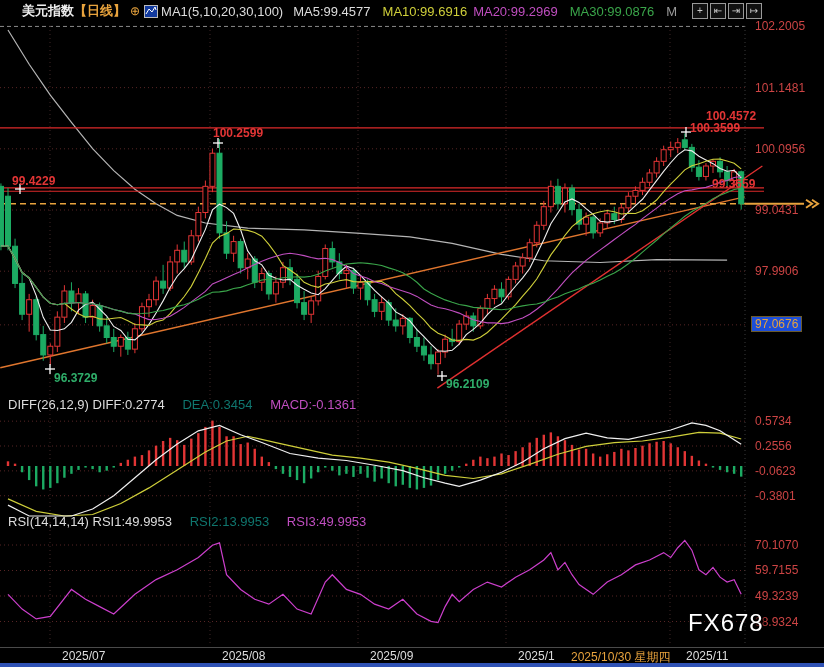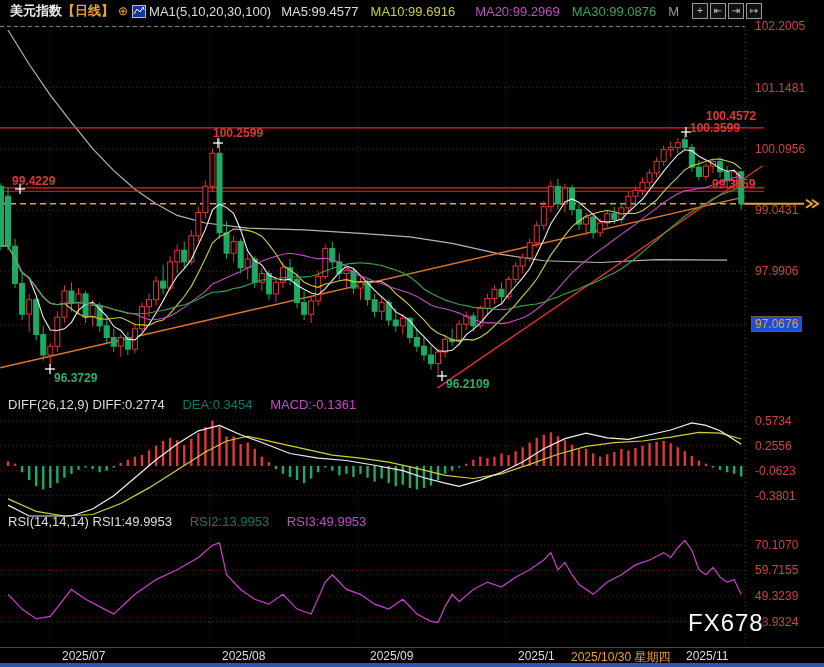--- a/index.html
+++ b/index.html
@@ -1,29 +1,29 @@
 <!DOCTYPE html>
 <html><head>
 <meta charset="utf-8">
 <style>
   html,body{margin:0;padding:0;background:#000;}
   .app{position:relative;width:824px;height:667px;background:#000;overflow:hidden;
        font-family:"Liberation Sans",sans-serif;}
   svg#chart{position:absolute;left:0;top:0;z-index:0;}
   .txt{position:absolute;z-index:2;white-space:nowrap;}
   
-  .header{position:absolute;left:4px;top:0;width:692px;height:22px;z-index:3;display:flex;
+  .header{position:absolute;left:16px;top:0;width:692px;height:22px;z-index:3;display:flex;
           align-items:center;font-size:13px;color:#ddd;}
   .header .t{margin-left:6px;color:#eee;font-weight:bold;}
   .header .period{color:#e8a33d;font-weight:bold;}
   .header .plus{color:#e8a33d;margin:0 4px;font-size:12px;}
   .cicon{display:inline-block;width:14px;height:13px;margin-right:3px;}
   .ma1{color:#ddd;margin-right:10px;}
   .ma5{color:#ddd;margin-right:12px;}
-  .ma10{color:#cfcf3a;margin-right:20px;}
+  .ma10{color:#cfcf3a;margin-right:6px;}
   .ma20{color:#c04ec0;margin-right:12px;}
   .ma30{color:#3aa54a;margin-right:12px;}
   .mmode{color:#999;}
   .toolbar{position:absolute;left:692px;top:3px;display:flex;gap:2px;z-index:3;}
   .tool{width:14px;height:14px;border:1px solid #999;color:#ccc;font-size:10px;line-height:13px;
         text-align:center;background:#111;cursor:pointer;}
   
   .ax{left:755px;font-size:12px;color:#cc4444;}
   .ax.orangebox{left:751px;color:#e8a33d;border:1px solid #6b5a2a;background:#1d4ed8;padding:0 3px;}
   

